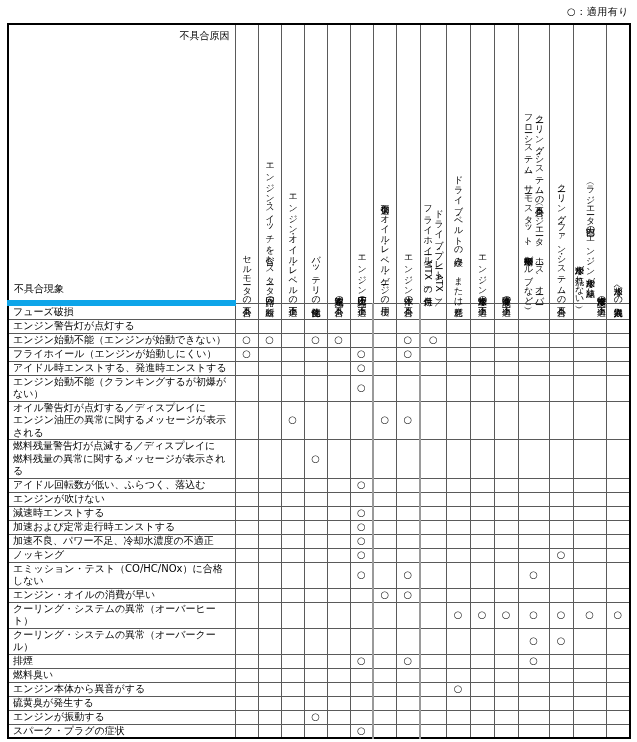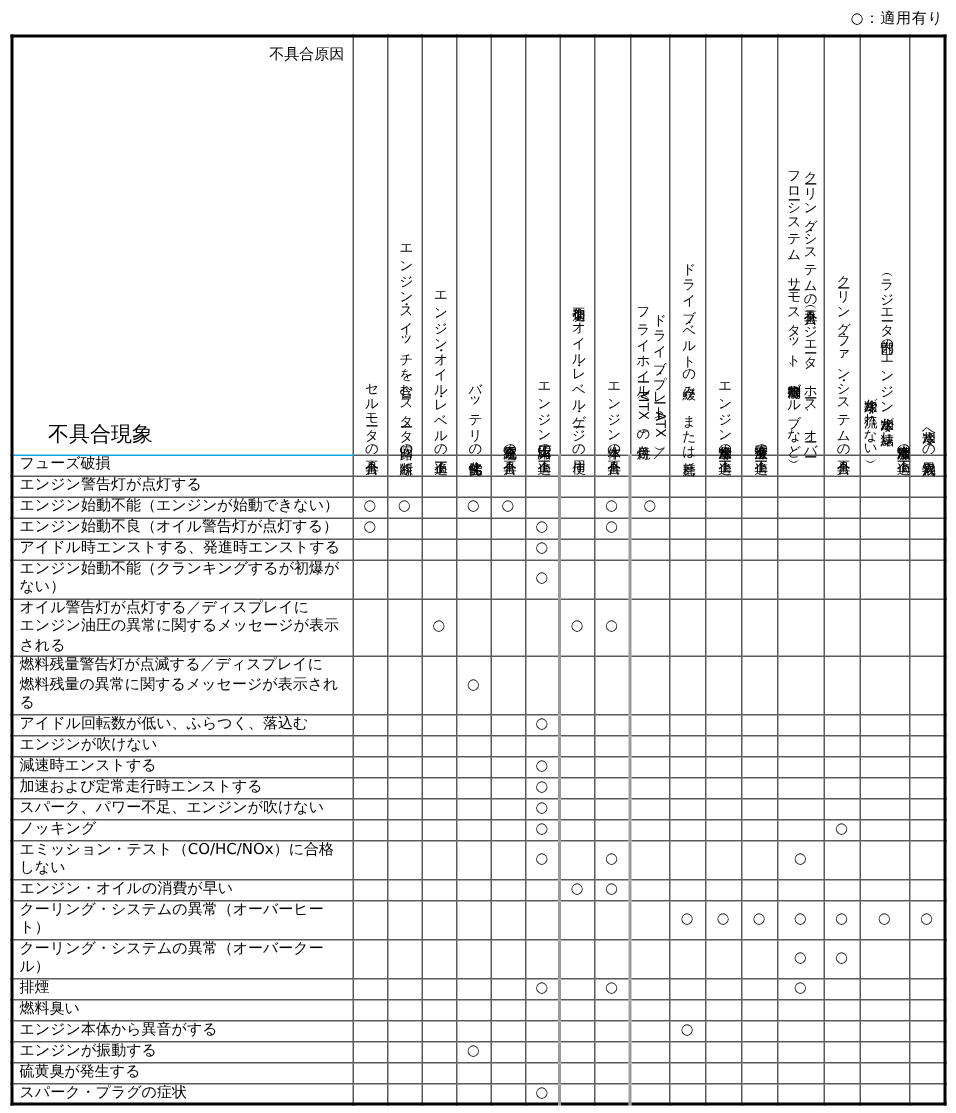--- a/index.html
+++ b/index.html
@@ -16,23 +16,23 @@
   table.matrix {
     position:absolute; left:7px; top:23px;
     border-collapse:collapse; table-layout:fixed;
     border:2px solid #000;
     width:622px;
   }
   th, td {
     border:1px solid #5a5a5a;
     padding:0; font-weight:normal; vertical-align:middle;
   }
-  th.corner { position:relative; border-bottom:1px solid #0ea5e9; }
+  th.corner { position:relative; border-bottom:6px solid #0ea5e9; }
   .corner-cause   { position:absolute; top:4px;  right:5px; font-size:10px; }
-  .corner-symptom { position:absolute; bottom:4px; left:23px; font-size:14px; }
+  .corner-symptom { position:absolute; bottom:4px; left:5px; font-size:10px; }
   th.cause { vertical-align:bottom; }
   .vtext {
     writing-mode:vertical-rl; text-orientation:mixed;
     white-space:pre-line; text-align:end;
     font-size:9px; line-height:11px;
     height:274px; margin:0 auto; padding:3px 0 2px 0;
   }
   td.label {
     font-size:10px; line-height:12.5px; text-align:left;
     padding:0 2px 0 4px; white-space:pre-line;
@@ -177,21 +177,21 @@
         <td class="mark gsep">○</td>
         <td class="mark"></td>
         <td class="mark"></td>
         <td class="mark"></td>
         <td class="mark"></td>
         <td class="mark"></td>
         <td class="mark"></td>
         <td class="mark"></td>
       </tr>
       <tr style="height: 14px;">
-        <td class="label">エンジン始動不良（オイル警告灯が点灯する）</td>
+        <td class="label">フライホイール（エンジンが始動しにくい）</td>
         <td class="mark">○</td>
         <td class="mark"></td>
         <td class="mark"></td>
         <td class="mark"></td>
         <td class="mark"></td>
         <td class="mark">○</td>
         <td class="mark gsep"></td>
         <td class="mark">○</td>
         <td class="mark gsep"></td>
         <td class="mark"></td>
@@ -350,21 +350,21 @@
         <td class="mark gsep"></td>
         <td class="mark"></td>
         <td class="mark"></td>
         <td class="mark"></td>
         <td class="mark"></td>
         <td class="mark"></td>
         <td class="mark"></td>
         <td class="mark"></td>
       </tr>
       <tr style="height: 14px;">
-        <td class="label">スパーク、パワー不足、エンジンが吹けない</td>
+        <td class="label">加速不良、パワー不足、冷却水濃度の不適正</td>
         <td class="mark"></td>
         <td class="mark"></td>
         <td class="mark"></td>
         <td class="mark"></td>
         <td class="mark"></td>
         <td class="mark">○</td>
         <td class="mark gsep"></td>
         <td class="mark"></td>
         <td class="mark gsep"></td>
         <td class="mark"></td>
@@ -521,44 +521,44 @@
         <td class="mark gsep"></td>
         <td class="mark">○</td>
         <td class="mark"></td>
         <td class="mark"></td>
         <td class="mark"></td>
         <td class="mark"></td>
         <td class="mark"></td>
         <td class="mark"></td>
       </tr>
       <tr style="height: 14px;">
+        <td class="label">硫黄臭が発生する</td>
+        <td class="mark"></td>
+        <td class="mark"></td>
+        <td class="mark"></td>
+        <td class="mark"></td>
+        <td class="mark"></td>
+        <td class="mark"></td>
+        <td class="mark gsep"></td>
+        <td class="mark"></td>
+        <td class="mark gsep"></td>
+        <td class="mark"></td>
+        <td class="mark"></td>
+        <td class="mark"></td>
+        <td class="mark"></td>
+        <td class="mark"></td>
+        <td class="mark"></td>
+        <td class="mark"></td>
+      </tr>
+      <tr style="height: 14px;">
         <td class="label">エンジンが振動する</td>
         <td class="mark"></td>
         <td class="mark"></td>
         <td class="mark"></td>
         <td class="mark">○</td>
-        <td class="mark"></td>
-        <td class="mark"></td>
-        <td class="mark gsep"></td>
-        <td class="mark"></td>
-        <td class="mark gsep"></td>
-        <td class="mark"></td>
-        <td class="mark"></td>
-        <td class="mark"></td>
-        <td class="mark"></td>
-        <td class="mark"></td>
-        <td class="mark"></td>
-        <td class="mark"></td>
-      </tr>
-      <tr style="height: 14px;">
-        <td class="label">硫黄臭が発生する</td>
-        <td class="mark"></td>
-        <td class="mark"></td>
-        <td class="mark"></td>
-        <td class="mark"></td>
         <td class="mark"></td>
         <td class="mark"></td>
         <td class="mark gsep"></td>
         <td class="mark"></td>
         <td class="mark gsep"></td>
         <td class="mark"></td>
         <td class="mark"></td>
         <td class="mark"></td>
         <td class="mark"></td>
         <td class="mark"></td>

